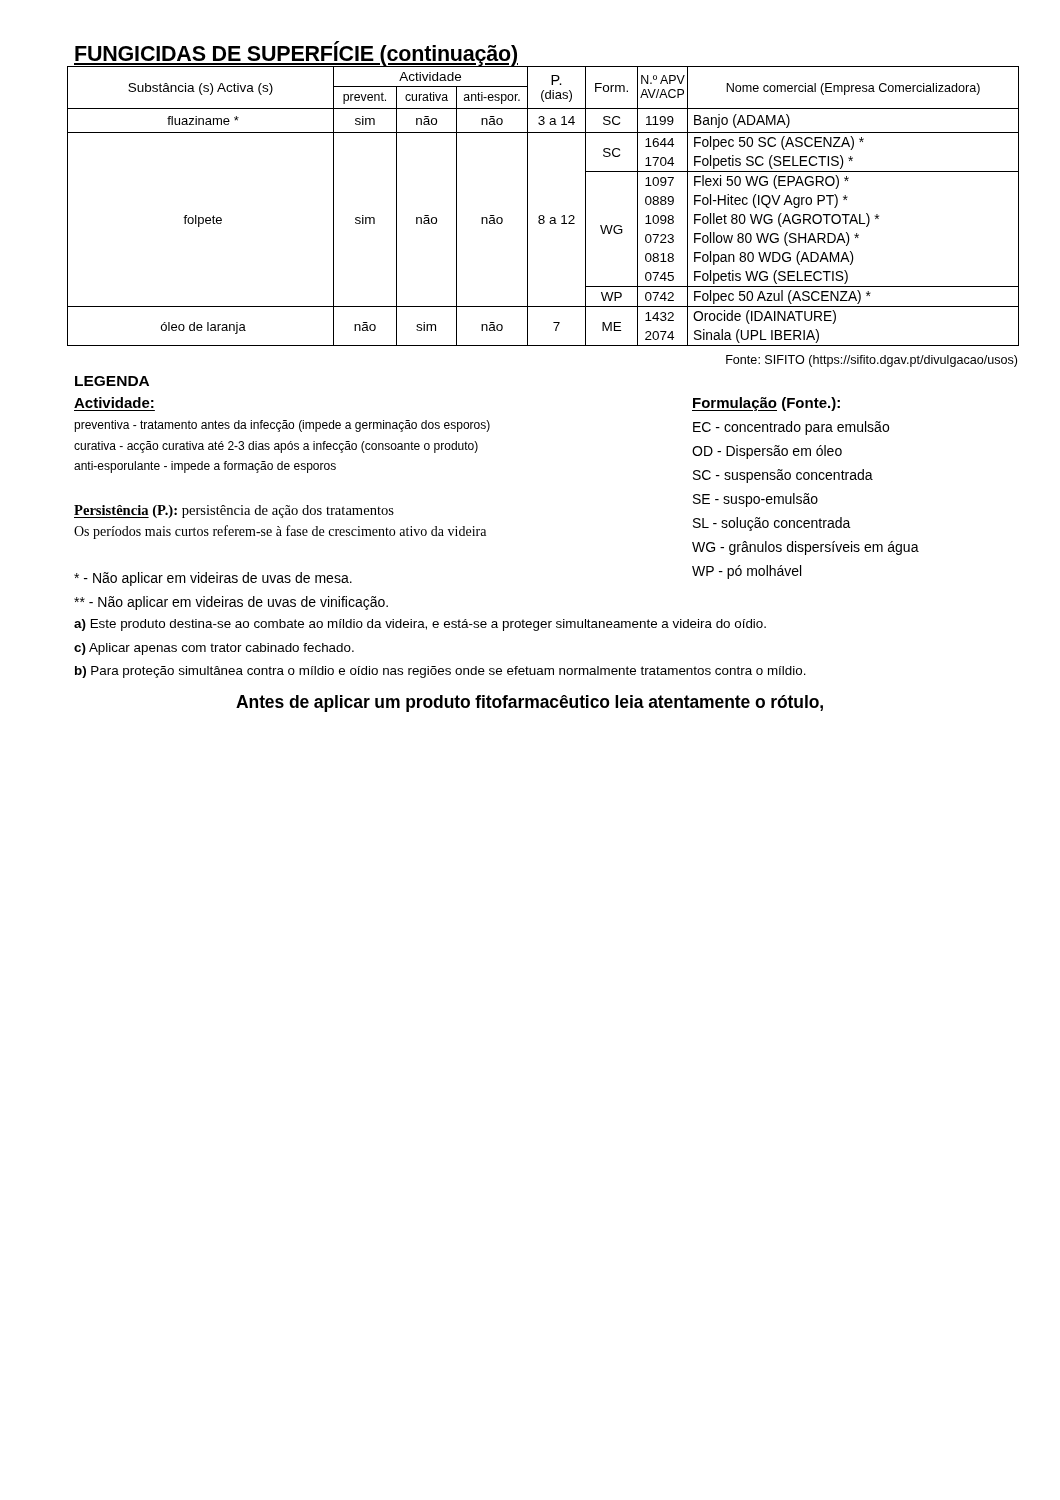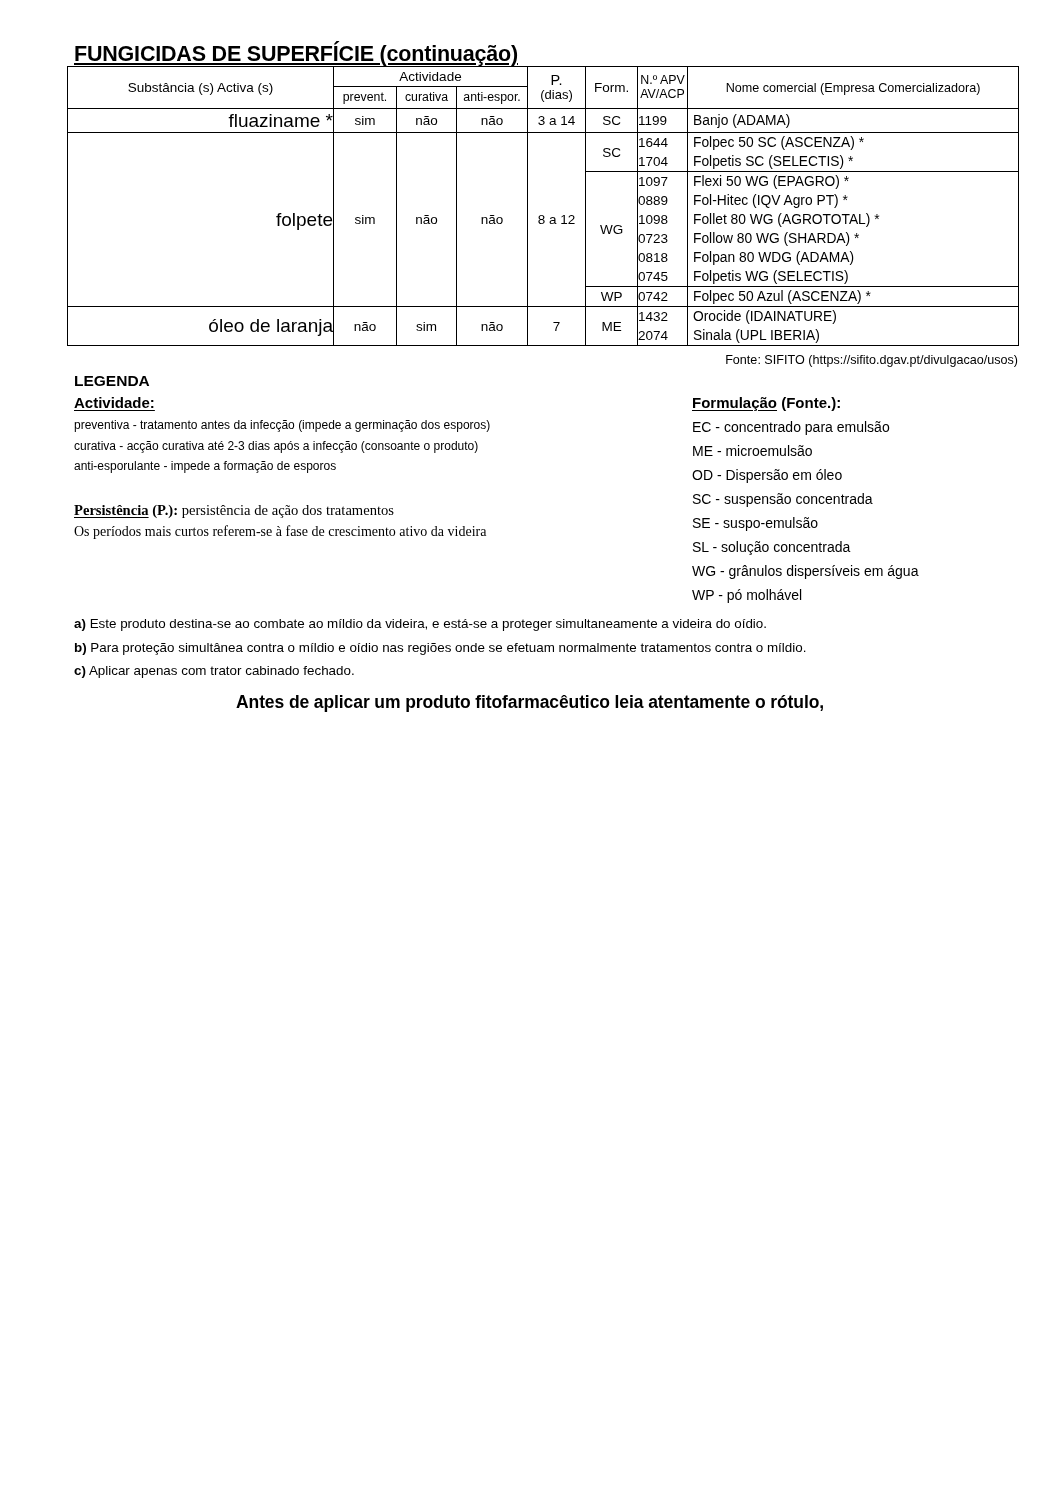--- a/index.html
+++ b/index.html
@@ -83,33 +83,33 @@
     text-align: center;
     line-height: 1.1;
   }
   .hd-nome {
     font-weight: bold;
     font-size: 12.6px;
     text-align: center;
   }
   .c-center { text-align: center; }
   .apv-cell {
-    text-align: left;
+    text-align: center;
     padding-right: 6px !important;
     font-size: 13.5px;
   }
   .name-cell {
     text-align: left;
     padding-left: 5px !important;
     font-size: 13.8px;
   }
   .subst-cell {
-    text-align: right;
+    text-align: center;
     padding-left: 5px !important;
-    font-size: 19px;
+    font-size: 13px;
   }
 
   
   .source {
     position: absolute;
     right: 42px;
     top: 353px;
     font-size: 12.6px;
     white-space: nowrap;
   }
@@ -337,32 +337,35 @@
     <div>preventiva - tratamento antes da infecção (impede a germinação dos esporos)</div>
     <div>curativa - acção curativa até 2-3 dias após a infecção (consoante o produto)</div>
     <div>anti-esporulante - impede a formação de esporos</div>
   </div>
 
   <div class="pers-block">
     <div class="pers-head"><span class="u">Persistência</span> <span class="b">(P.):</span><span> persistência de ação dos tratamentos</span></div>
     <div>Os períodos mais curtos referem-se à fase de crescimento ativo da videira</div>
   </div>
 
+  <div class="notes-star">
+    <div>* - Não aplicar em videiras de uvas de mesa.</div>
+    <div>** - Não aplicar em videiras de uvas de vinificação.</div>
+  </div>
 
   <div class="notes-abc">
     <div><b>a)</b><span> Este produto destina-se ao combate ao míldio da videira, e está-se a proteger simultaneamente a videira do oídio.</span></div>
+    <div><b>c)</b><span> Aplicar apenas com trator cabinado fechado.</span></div>
     <div><b>b)</b><span> Para proteção simultânea contra o míldio e oídio nas regiões onde se efetuam normalmente tratamentos contra o míldio.</span></div>
-    <div><b>c)</b><span> Aplicar apenas com trator cabinado fechado.</span></div>
   </div>
 
   <div class="form-title"><span class="u">Formulação</span><span> (Fonte.):</span></div>
 
   <div class="leg-col-right">
     <div>EC - concentrado para emulsão</div>
-    <div>ME - microemulsão</div>
     <div>OD - Dispersão em óleo</div>
     <div>SC - suspensão concentrada</div>
     <div>SE - suspo-emulsão</div>
     <div>SL - solução concentrada</div>
     <div>WG - grânulos dispersíveis em água</div>
     <div>WP - pó molhável</div>
   </div>
 
   <div class="final-note">Antes de aplicar um produto fitofarmacêutico leia atentamente o rótulo,</div>
 

